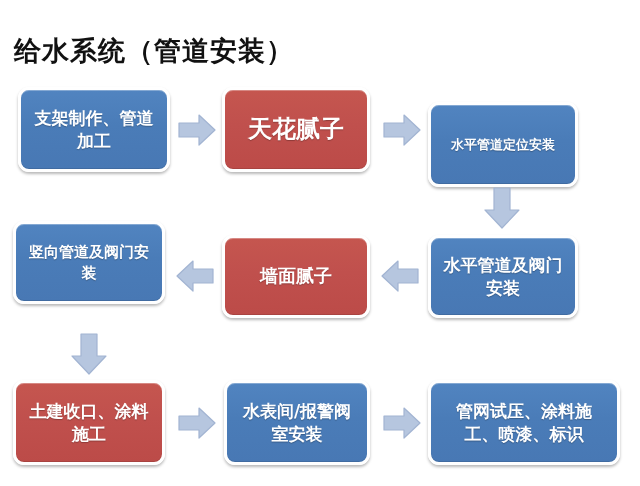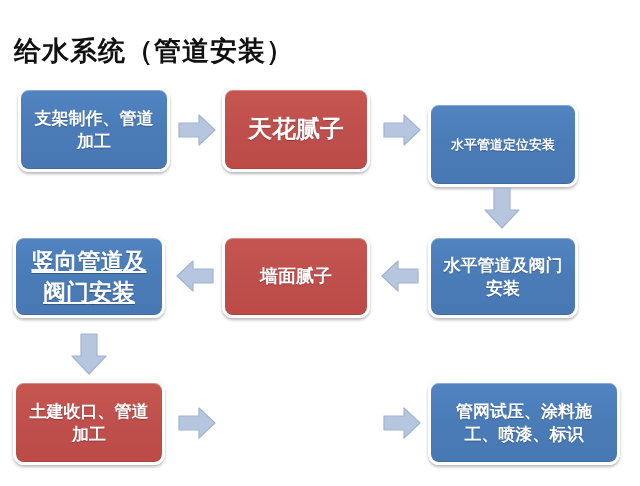--- a/index.html
+++ b/index.html
@@ -101,21 +101,21 @@
   <div class="node blue" style="left:428px; top:102px; width:150px; height:85px; font-size:13px;">
     <span class="label">水平管道定位安装</span>
   </div>
 
   <div class="arrow" style="left:482px; top:186px; width:40px; height:44px;">
     <svg width="40" height="44" viewBox="0 0 40 44" aria-hidden="true">
       <path d="M12 2 L28 2 L28 24 L37 24 L20 42 L3 24 L12 24 Z" fill="#B6C6DF" stroke="#A2B4D2" stroke-width="1.2" stroke-linejoin="round"></path>
     </svg>
   </div>
 
-  <div class="node blue" style="left:13px; top:235px; width:152px; height:83px; font-size:23px;text-decoration:underline;">
+  <div class="node blue" style="left:13px; top:221px; width:152px; height:83px; font-size:15px;">
     <span class="label">竖向管道及阀门安装</span>
   </div>
 
   <div class="arrow" style="left:175px; top:258px; width:40px; height:36px;">
     <svg width="40" height="36" viewBox="0 0 40 36" aria-hidden="true">
       <path d="M38 11 L18 11 L18 3 L2 18 L18 33 L18 25 L38 25 Z" fill="#B6C6DF" stroke="#A2B4D2" stroke-width="1.2" stroke-linejoin="round"></path>
     </svg>
   </div>
 
   <div class="node red" style="left:222px; top:235px; width:148px; height:83px; font-size:18px;">
@@ -132,29 +132,32 @@
     <span class="label">水平管道及阀门安装</span>
   </div>
 
   <div class="arrow" style="left:69px; top:332px; width:40px; height:44px;">
     <svg width="40" height="44" viewBox="0 0 40 44" aria-hidden="true">
       <path d="M12 2 L28 2 L28 24 L37 24 L20 42 L3 24 L12 24 Z" fill="#B6C6DF" stroke="#A2B4D2" stroke-width="1.2" stroke-linejoin="round"></path>
     </svg>
   </div>
 
   <div class="node red" style="left:13px; top:380px; width:152px; height:85px; font-size:17px;">
-    <span class="label">土建收口、管道加工</span>
+    <span class="label">土建收口、涂料施工</span>
   </div>
 
   <div class="arrow" style="left:177px; top:405px; width:40px; height:36px;">
     <svg width="40" height="36" viewBox="0 0 40 36" aria-hidden="true">
       <path d="M2 11 L22 11 L22 3 L38 18 L22 33 L22 25 L2 25 Z" fill="#B6C6DF" stroke="#A2B4D2" stroke-width="1.2" stroke-linejoin="round"></path>
     </svg>
   </div>
 
+  <div class="node blue" style="left:224px; top:380px; width:146px; height:85px; font-size:17px;">
+    <span class="label">水表间/报警阀室安装</span>
+  </div>
 
   <div class="arrow" style="left:382px; top:405px; width:40px; height:36px;">
     <svg width="40" height="36" viewBox="0 0 40 36" aria-hidden="true">
       <path d="M2 11 L22 11 L22 3 L38 18 L22 33 L22 25 L2 25 Z" fill="#B6C6DF" stroke="#A2B4D2" stroke-width="1.2" stroke-linejoin="round"></path>
     </svg>
   </div>
 
   <div class="node blue" style="left:428px; top:380px; width:192px; height:85px; font-size:17px;">
     <span class="label">管网试压、涂料施工、喷漆、标识</span>
   </div>

